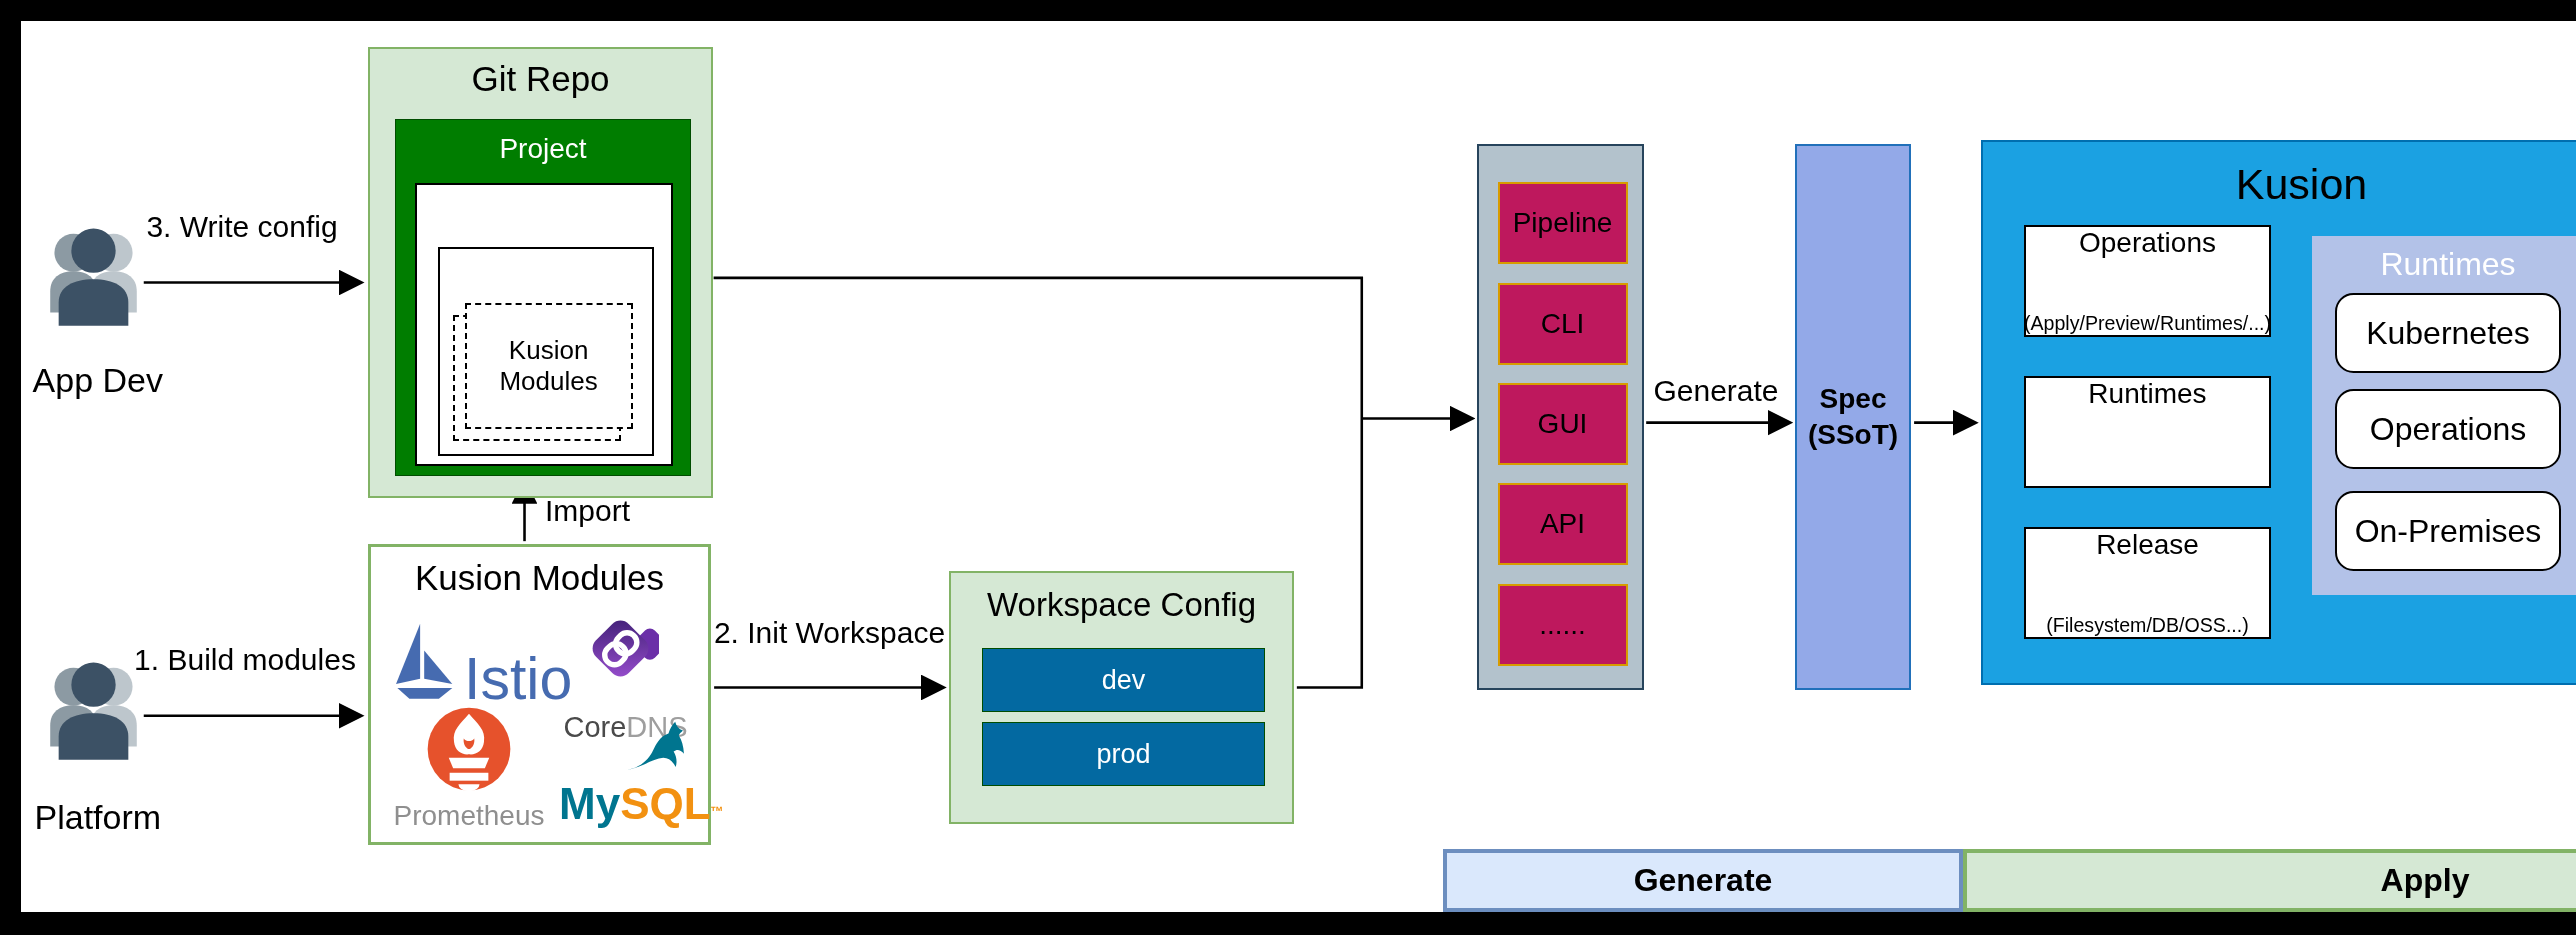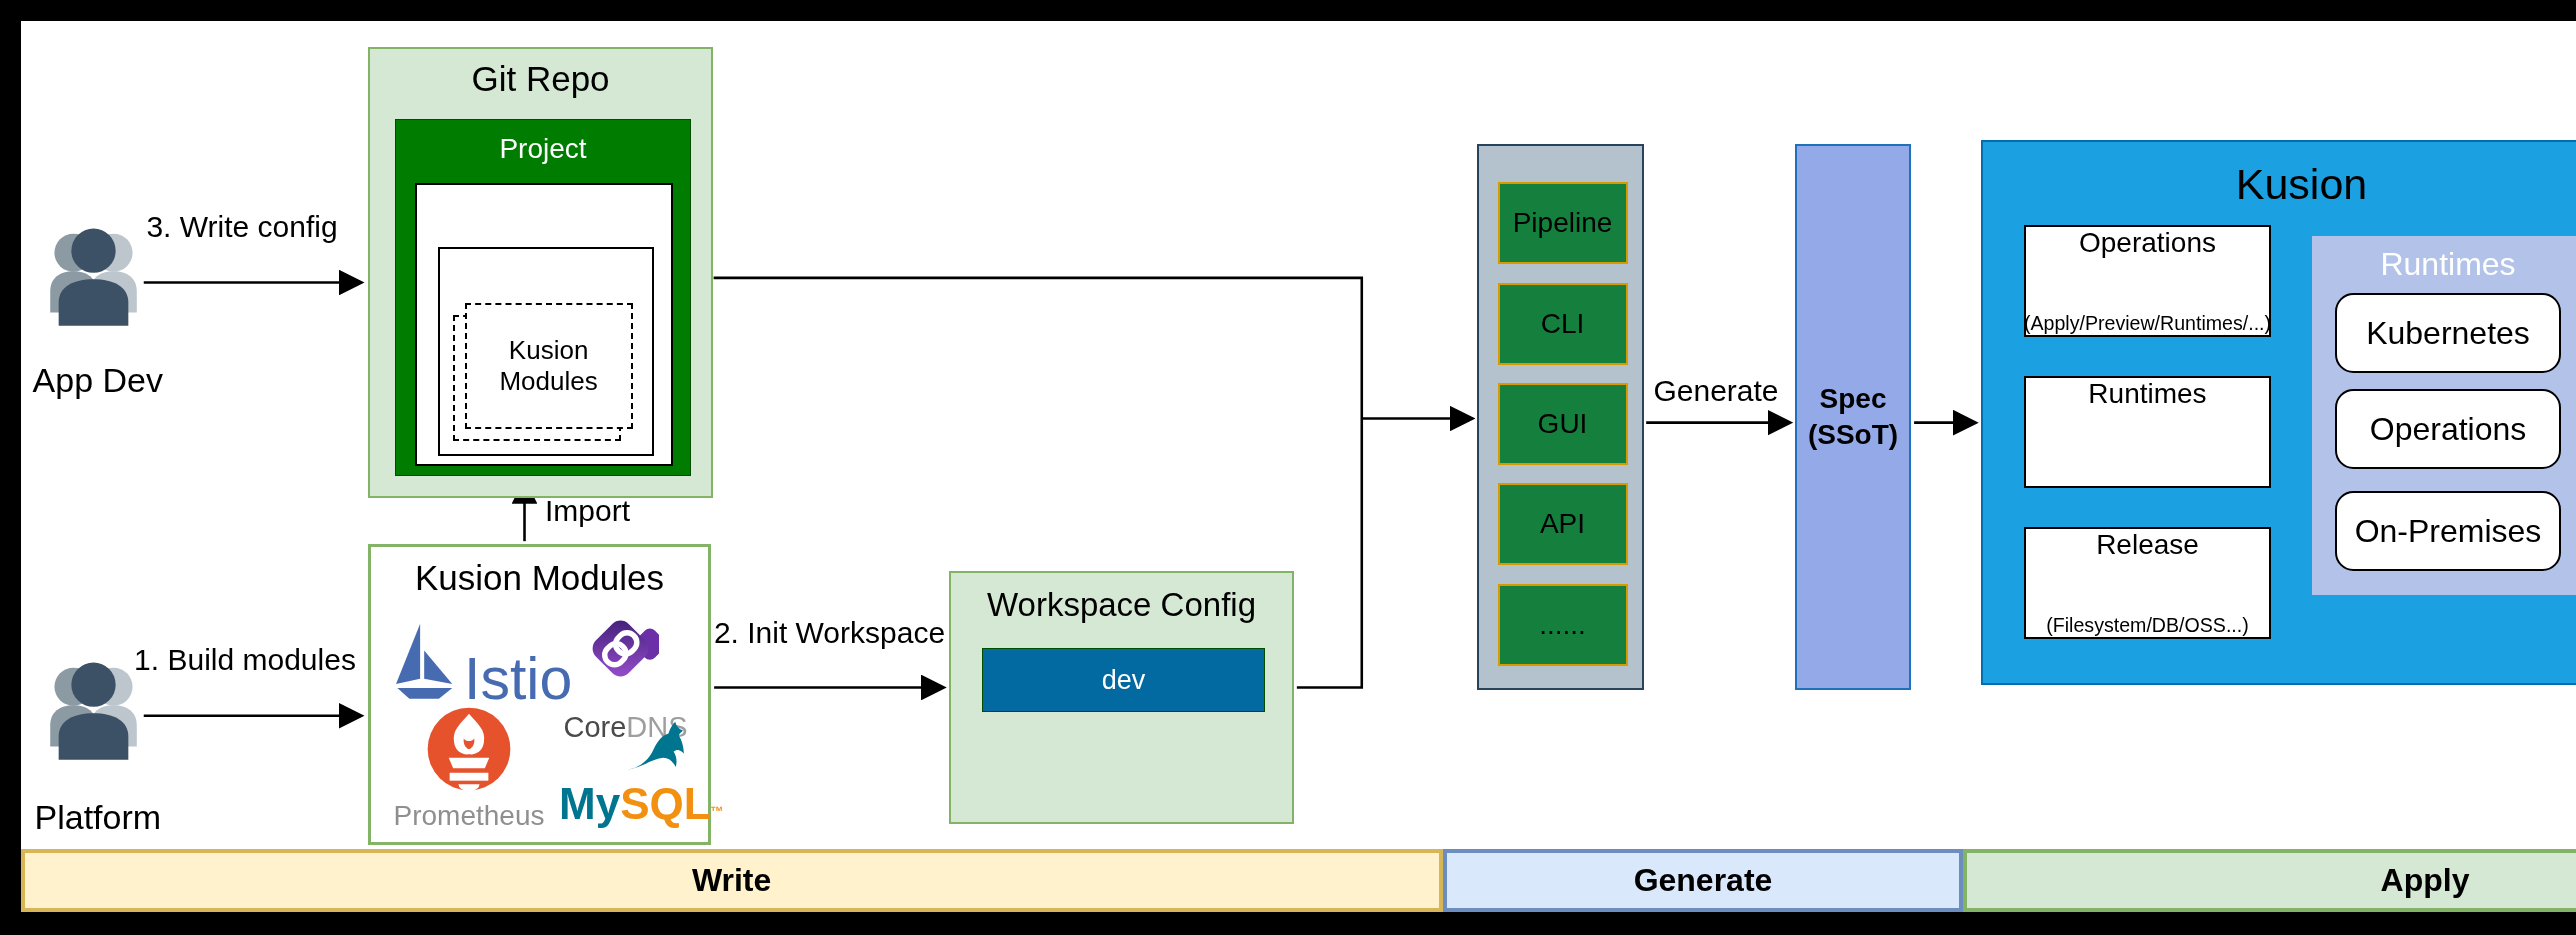--- a/index.html
+++ b/index.html
@@ -42,21 +42,21 @@
   .mysql-tm{font-size:13.4px;color:#F29111;vertical-align:3.1px;}
 
   
   .wsc{left:949px;top:571px;width:345px;height:253px;background:#D5E8D4;border:2.6px solid #82B366;}
   .wsc .box-title{top:13.4px;font-size:33px;}
   .env{left:31px;width:283px;height:64px;background:#0369a1;border:1.5px solid #004D00;color:#fff;
        display:flex;align-items:center;justify-content:center;font-size:27px;}
 
   
   .tools{left:1477px;top:144px;width:167px;height:546px;background:#B3C2CC;border:2.6px solid #27445C;}
-  .tool{left:18.5px;width:130px;height:82px;background:#15803d;border:2.1px solid #D79B00;
+  .tool{left:18.5px;width:130px;height:82px;background:#be185d;border:2.1px solid #D79B00;
         display:flex;align-items:center;justify-content:center;font-size:28px;}
 
   
   .spec{left:1795px;top:144px;width:116px;height:546px;background:#93A9E8;border:2.6px solid #2170BA;
         display:flex;flex-direction:column;align-items:center;justify-content:center;font-size:28px;font-weight:bold;line-height:1.3;}
 
   
   .kusion{left:1981px;top:140px;width:641px;height:545px;background:#1BA1E2;border:2.1px solid #006EAF;}
   .kusion .box-title{top:17.5px;font-size:43px;}
   .kbox{left:41px;width:247px;height:112px;background:#fff;border:2.1px solid #000;
@@ -193,20 +193,21 @@
       <svg viewBox="0 0 120 110" width="62" height="70">
         <path d="M6,98 C38,92 52,74 60,56 C67,41 76,31 88,27 C91,17 95,10 101,4 C103,13 108,18 116,21 C112,25 109,27 108,31 C114,40 117,52 118,66 C111,58 104,57 98,62 C104,72 105,82 102,92 C96,80 88,74 78,74 C56,76 34,94 6,98 Z" fill="#00758F"></path>
       </svg>
     </div>
     <div class="abs mysql-text" style="left:188px;top:232px;"><span class="mysql-my">My</span><span class="mysql-sql">SQL</span><span class="mysql-tm">™</span></div>
   </div>
 
   <div class="abs wsc">
     <div class="box-title">Workspace Config</div>
     <div class="abs env" style="top:75px;">dev</div>
+    <div class="abs env" style="top:149px;">prod</div>
   </div>
 
   <div class="abs tools">
     <div class="abs tool" style="top:36px;">Pipeline</div>
     <div class="abs tool" style="top:137px;">CLI</div>
     <div class="abs tool" style="top:237px;">GUI</div>
     <div class="abs tool" style="top:337px;">API</div>
     <div class="abs tool" style="top:438px;">......</div>
   </div>
 
@@ -229,17 +230,16 @@
       <div class="s">(Filesystem/DB/OSS...)</div>
     </div>
     <div class="abs panel">
       <div class="box-title">Runtimes</div>
       <div class="abs rbox" style="top:57px;">Kubernetes</div>
       <div class="abs rbox" style="top:153px;">Operations</div>
       <div class="abs rbox" style="top:255px;">On-Premises</div>
     </div>
   </div>
 
-  <div class="abs band band-write">Write</div>
   <div class="abs band band-generate">Generate</div>
   <div class="abs band band-apply">Apply</div>
 </div>
 
 
 </body></html>

